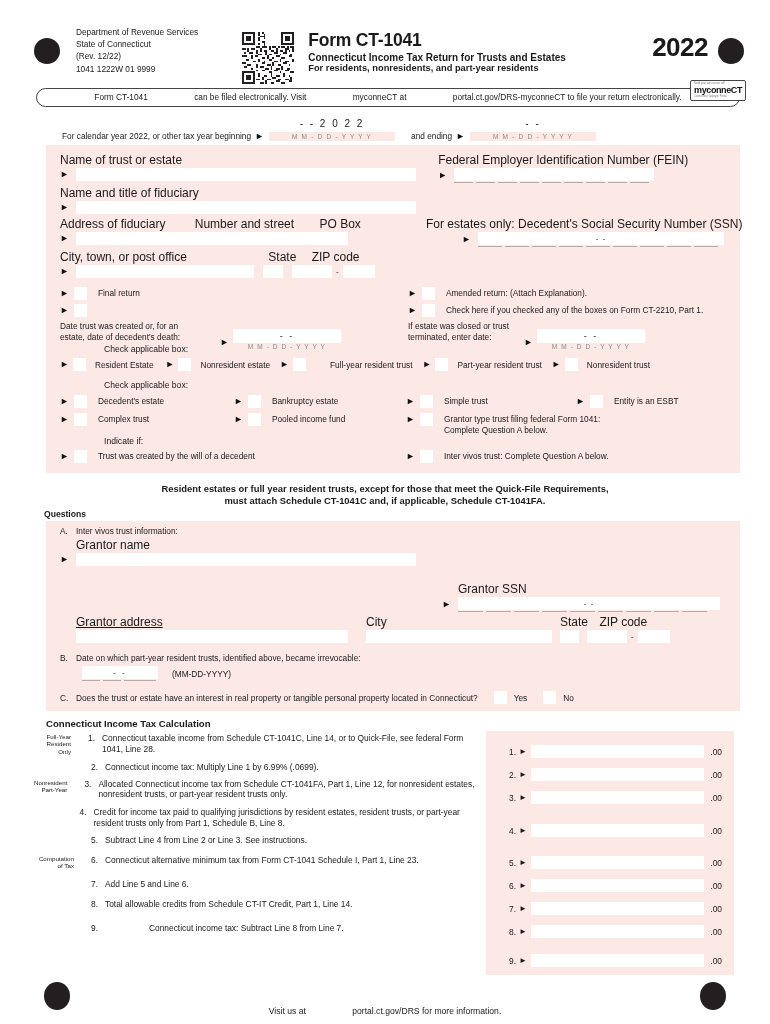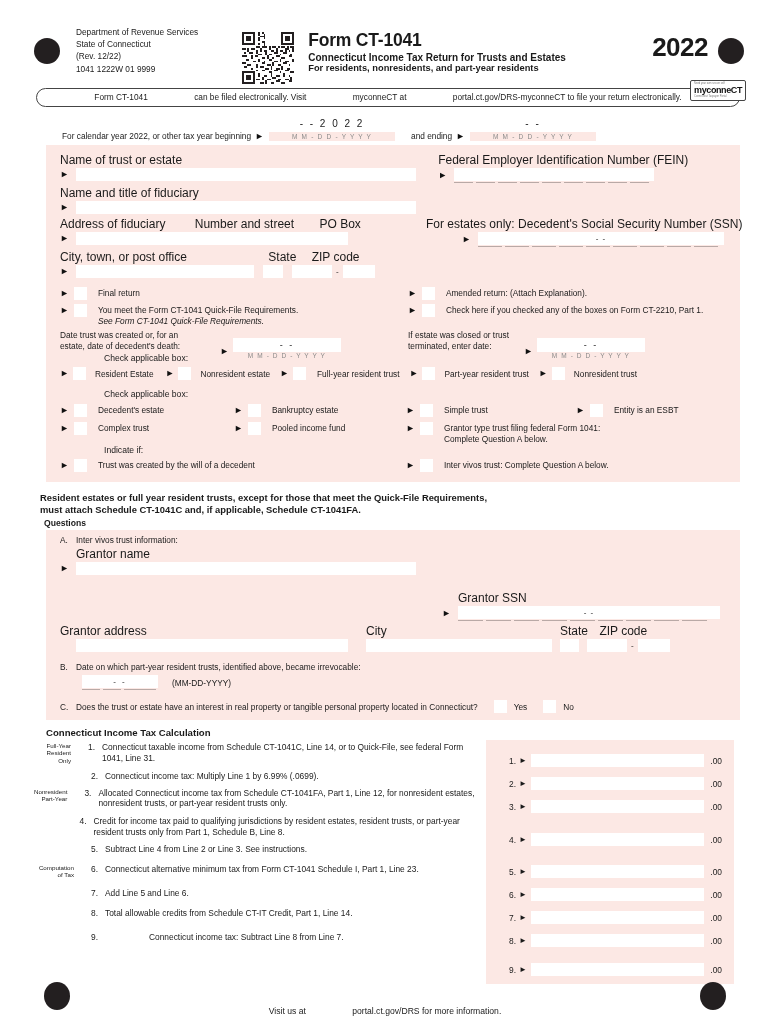--- a/index.html
+++ b/index.html
@@ -79,21 +79,21 @@
   .chk-item .arrow { margin-right: 5px; margin-top: 2px; }
   .chk-item .cbx { margin-right: 11px; flex: 0 0 13px; margin-top: 0px; }
   .chk-item .ctext { padding-top: 1px; line-height: 10.5px; }
 
   
   .smalldate { background: #fff; width: 108px; height: 14px; display: flex; align-items: center;
      justify-content: center; font-size: 9px; letter-spacing: 2px; }
   .mmdd2 { font-size: 6.5px; color: #8a8a8a; letter-spacing: 1.1px; text-align: center; width: 108px; }
 
   
-  .midhead { font-size: 9.4px; font-weight: bold; line-height: 12px;
+  .midhead { text-align: center; font-size: 9.4px; font-weight: bold; line-height: 12px;
      margin: 10px 40px 2px 40px; }
 
   .qhead { font-size: 8.6px; font-weight: bold; margin: 0 15px 2px 44px; }
   .qbody { background: #fce8e4; margin: 0 30px 0 46px; padding: 5px 0 7px 0; }
 
   
   .calchead { font-size: 9.6px; font-weight: bold; margin: 7px 0 2px 46px; }
   .calcwrap { display: flex; margin: 0 30px 0 34px; }
   .calcleft { width: 452px; }
   .sideLbl { font-size: 6.2px; text-align: right; line-height: 7.4px; color: #1a1a1a; width: 40px; }
@@ -393,24 +393,20 @@
           <span class="arrow">►</span>
           <span class="cbx"></span>
           <span class="ctext">Amended return: (Attach Explanation).</span>
         </div>
       </div>
 
       <div style="display:flex;margin-top:4px;">
         <div class="chk-item" style="width:348px;">
           <span class="arrow">►</span>
           <span class="cbx"></span>
-          <span class="ctext">
-            <span>You meet the Form CT-1041 Quick-File Requirements.</span><br>
-            <span class="ital">See Form CT-1041 Quick-File Requirements.</span>
-          </span>
         </div>
         <div class="chk-item">
           <span class="arrow">►</span>
           <span class="cbx"></span>
           <span class="ctext">Check here if you checked any of the boxes on Form CT-2210, Part 1.</span>
         </div>
       </div>
 
       <div style="display:flex;margin-top:4px;">
         <div style="width:348px;display:flex;">
@@ -444,21 +440,21 @@
       <div class="bold" style="font-size:8.6px;margin-top:-6px;">Check applicable box:</div>
       <div style="display:flex;align-items:center;margin-top:4px;font-size:8.3px;">
         <span class="arrow">►</span>
         <span class="cbx" style="margin-left:4px;"></span>
         <span style="margin-left:9px;">Resident Estate</span>
         <span class="arrow" style="margin-left:12px;">►</span>
         <span class="cbx" style="margin-left:4px;"></span>
         <span style="margin-left:9px;">Nonresident estate</span>
         <span class="arrow" style="margin-left:10px;">►</span>
         <span class="cbx" style="margin-left:4px;"></span>
-        <span style="margin-left:11px;">Full-year resident trust</span>
+        <span style="margin-left:24px;">Full-year resident trust</span>
         <span class="arrow" style="margin-left:10px;">►</span>
         <span class="cbx" style="margin-left:4px;"></span>
         <span style="margin-left:9px;">Part-year resident trust</span>
         <span class="arrow" style="margin-left:10px;">►</span>
         <span class="cbx" style="margin-left:4px;"></span>
         <span style="margin-left:9px;">Nonresident trust</span>
       </div>
 
       <div class="bold" style="font-size:8.6px;margin-top:9px;">Check applicable box:</div>
 
@@ -562,21 +558,21 @@
                   <span style="width:25px"></span>
                   <span style="width:25px"></span>
               </span>
             </span>
           </div>
         </div>
       </div>
 
       <div style="display:flex;margin-top:3px;">
         <div style="width:306px;">
-          <div class="fldlabel" style="margin-left:0;">Grantor address</div>
+          <div class="fldlabel" style="margin-left:16px;text-decoration:underline;">Grantor address</div>
           <div class="fldrow">
             <span style="width:16px;"></span>
             <span class="fld" style="width:272px;"></span>
           </div>
         </div>
         <div style="width:194px;">
           <div class="fldlabel">City</div>
           <div class="fldrow">
             <span class="fld" style="width:186px;"></span>
           </div>
@@ -629,21 +625,21 @@
     <div class="calcleft">
 
       <div style="display:flex;margin-top:2px;">
         <div class="sideLbl">
           <div>Full-Year</div>
           <div>Resident</div>
           <div>Only</div>
         </div>
         <div class="calcline" style="margin-left:8px;">
           <div class="calcnum">1.</div>
-          <div class="calctext">Connecticut taxable income from Schedule CT-1041C, Line 14, or to Quick-File, see federal Form 1041, Line 31.</div>
+          <div class="calctext">Connecticut taxable income from Schedule CT-1041C, Line 14, or to Quick-File, see federal Form 1041, Line 28.</div>
         </div>
       </div>
 
       <div style="display:flex;margin-top:7px;">
         <div class="sideLbl"></div>
         <div class="calcline" style="margin-left:8px;">
           <div class="calcnum">2.</div>
           <div class="calctext">Connecticut income tax: Multiply Line 1 by 6.99% (.0699).</div>
         </div>
       </div>

